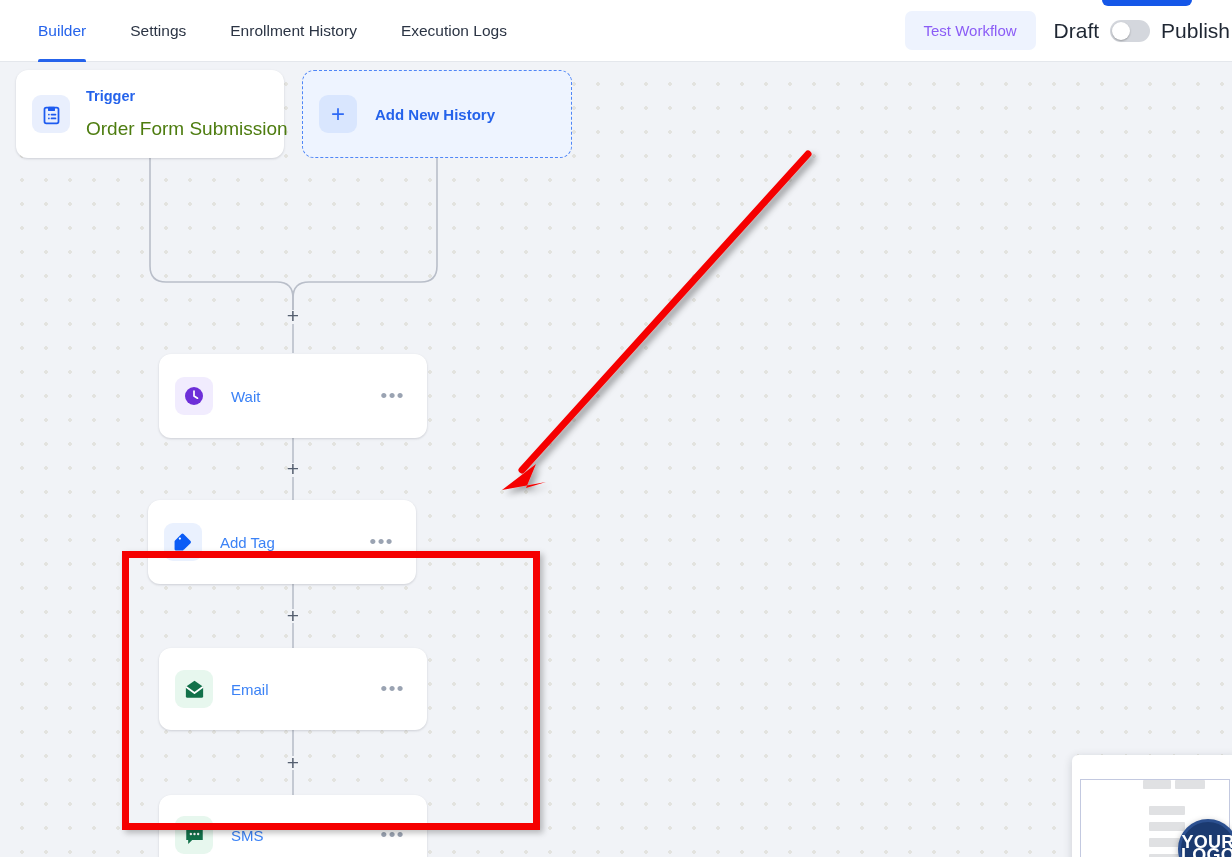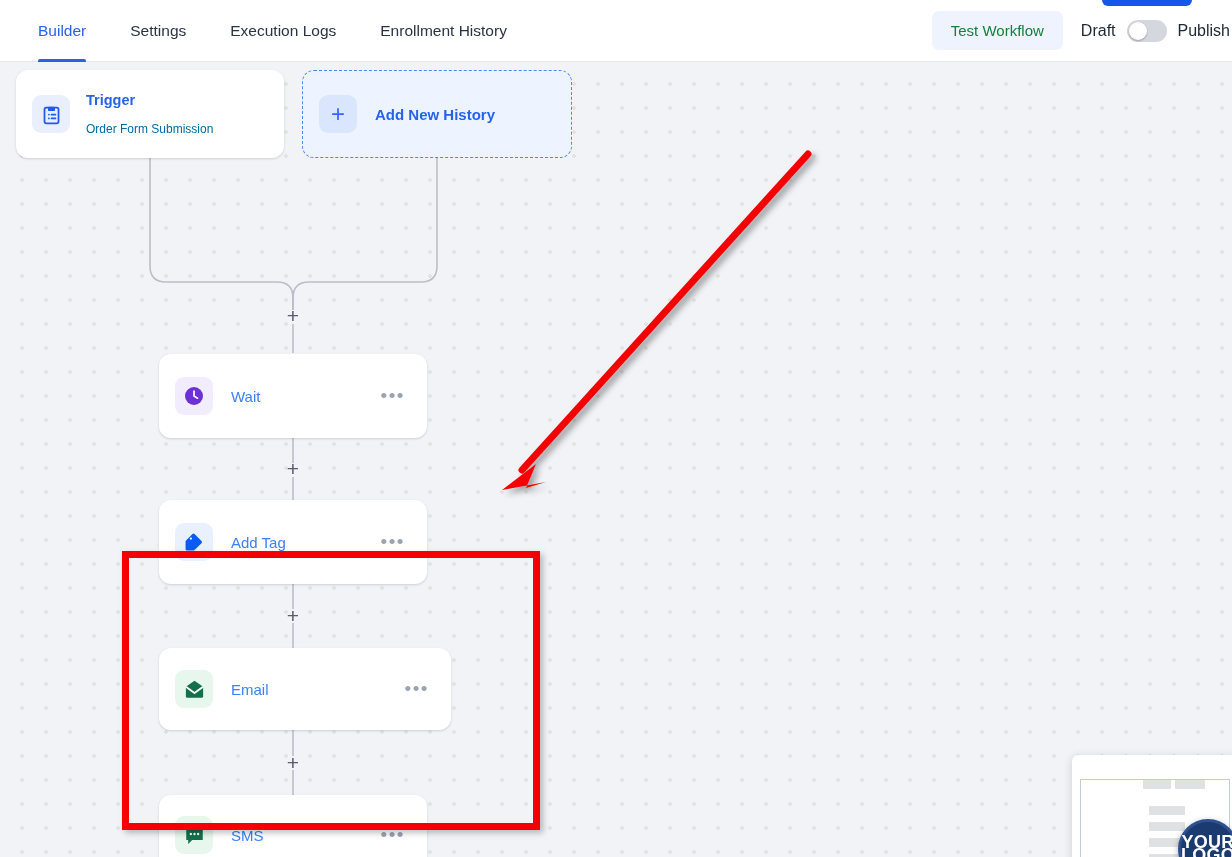--- a/index.html
+++ b/index.html
@@ -67,35 +67,35 @@
     margin-left: auto;
     display: flex;
     align-items: center;
     gap: 18px;
     padding-right: 0px;
     height: 62px;
   }
 
   .test-workflow-btn {
     background: #eef3fe;
-    color: #15803d;
+    color: #8b5cf6;
     border: none;
     border-radius: 7px;
     font-size: 15px;
     font-family: "Liberation Sans", sans-serif;
     padding: 11px 19px;
     cursor: pointer;
     white-space: nowrap;
   }
 
   .publish-group {
     display: flex;
     align-items: center;
     gap: 11px;
-    font-size: 16px;
+    font-size: 21px;
     color: #1f2733;
     padding-right: 2px;
   }
 
   .toggle {
     width: 40px;
     height: 22px;
     border-radius: 11px;
     background: #d4d7dd;
     position: relative;
@@ -188,22 +188,22 @@
     cursor: pointer;
   }
   .trigger-texts { margin-left: 16px; }
   .trigger-title {
     font-size: 14.5px;
     color: #2563eb;
     font-weight: 600;
     margin-bottom: 14px;
   }
   .trigger-sub {
-    font-size: 12px;
-    color: #0369a1;
+    font-size: 19px;
+    color: #4d7c0f;
     white-space: nowrap;
   }
 
   
   .add-trigger-card {
     position: absolute;
     left: 302px; top: 8px;
     width: 270px; height: 88px;
     background: #eef4ff;
     border: 1.6px dashed #4f86f7;
@@ -327,24 +327,24 @@
 
   <div class="header">
     <div class="tabs">
       <div class="tab active">
         <span>Builder</span>
       </div>
       <div class="tab">
         <span>Settings</span>
       </div>
       <div class="tab">
+        <span>Enrollment History</span>
+      </div>
+      <div class="tab">
         <span>Execution Logs</span>
-      </div>
-      <div class="tab">
-        <span>Enrollment History</span>
       </div>
     </div>
 
     <div class="header-right">
       <button class="test-workflow-btn">Test Workflow</button>
       <div class="publish-group">
         <span>Draft</span>
         <div class="toggle">
           <div class="knob"></div>
         </div>
@@ -405,34 +405,34 @@
           <circle cx="12" cy="12" r="9" fill="#6d2fd8"></circle>
           <path d="M12 7 L12 12 L15.5 14.2" fill="none" stroke="#ffffff" stroke-width="1.7" stroke-linecap="round"></path>
         </svg>
       </div>
       <div class="node-label">Wait</div>
       <div class="node-menu">•••</div>
     </div>
 
     <div class="plus-btn" style="left:283px; top:397px;">+</div>
 
-    <div class="node" style="left:159px; top:438px; width:268px; height:84px; padding:0 16px;justify-content:space-between;">
+    <div class="node" style="left:148px; top:438px; width:268px; height:84px; padding:0 16px;justify-content:space-between;">
       <div class="node-icon" style="background:#eaf1fe">
         <svg width="22" height="22" viewBox="0 0 24 24">
           <path d="M11.5 2.8 H20 a1.2 1.2 0 0 1 1.2 1.2 v8.5 a1.6 1.6 0 0 1 -.5 1.15 l-7 7 a1.6 1.6 0 0 1 -2.3 0 l-7.6 -7.6 a1.6 1.6 0 0 1 0 -2.3 l7 -7 a1.6 1.6 0 0 1 1.15 -.45 z" fill="#0b5cf6" transform="rotate(180 12 12)"></path>
           <circle cx="8.6" cy="8.3" r="1.25" fill="#ffffff"></circle>
         </svg>
       </div>
       <div class="node-label">Add Tag</div>
       <div class="node-menu">•••</div>
     </div>
 
     <div class="plus-btn" style="left:283px; top:544px;">+</div>
 
-    <div class="node" style="left:159px; top:586px; width:292px; height:82px; padding:0 16px;">
+    <div class="node" style="left:159px; top:586px; width:268px; height:82px; padding:0 16px;">
       <div class="node-icon" style="background:#e7f7ee">
         <svg width="23" height="23" viewBox="0 0 24 24">
           <path d="M3 9.2 L12 2.8 L21 9.2 V19 a1.6 1.6 0 0 1 -1.6 1.6 H4.6 A1.6 1.6 0 0 1 3 19 z" fill="#12714a"></path>
           <path d="M3 9.2 L12 15.6 L21 9.2" fill="none" stroke="#ffffff" stroke-width="1.9" stroke-linejoin="round"></path>
         </svg>
       </div>
       <div class="node-label">Email</div>
       <div class="node-menu">•••</div>
     </div>
 

